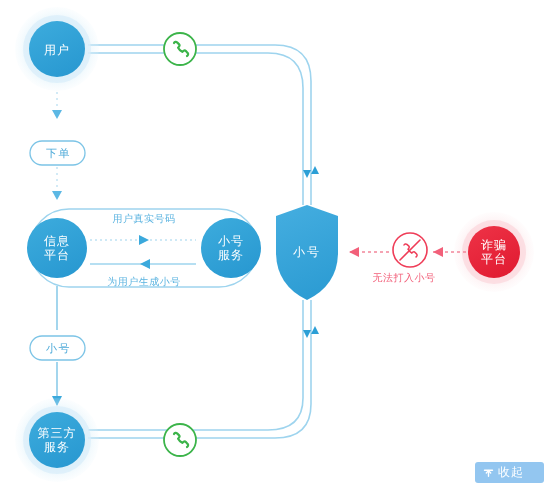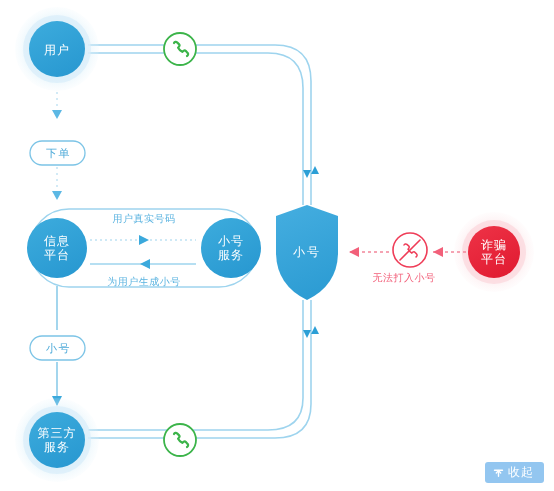--- a/index.html
+++ b/index.html
@@ -41,21 +41,21 @@
 
   
   #collapse-btn{
     position:absolute;
     right:10px;
     bottom:8px;
     background:#93c6f0;
     color:#ffffff;
     border:none;
     border-radius:3px;
-    padding:4px 10px 5px 8px;
+    padding:4px 20px 5px 8px;
     font-size:12px;
     font-family:"Liberation Sans","DejaVu Sans",sans-serif;
     display:flex;
     align-items:center;
     gap:4px;
     cursor:pointer;
     line-height:1;
     letter-spacing:1px;
   }
   #collapse-btn .ci{display:inline-flex;align-items:center;}

